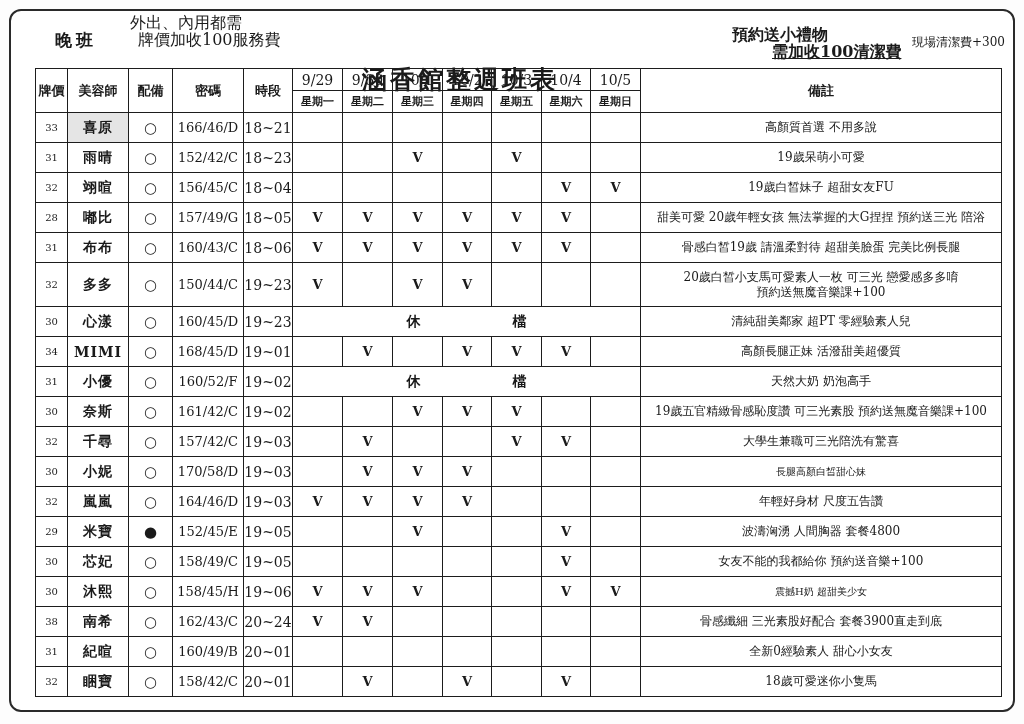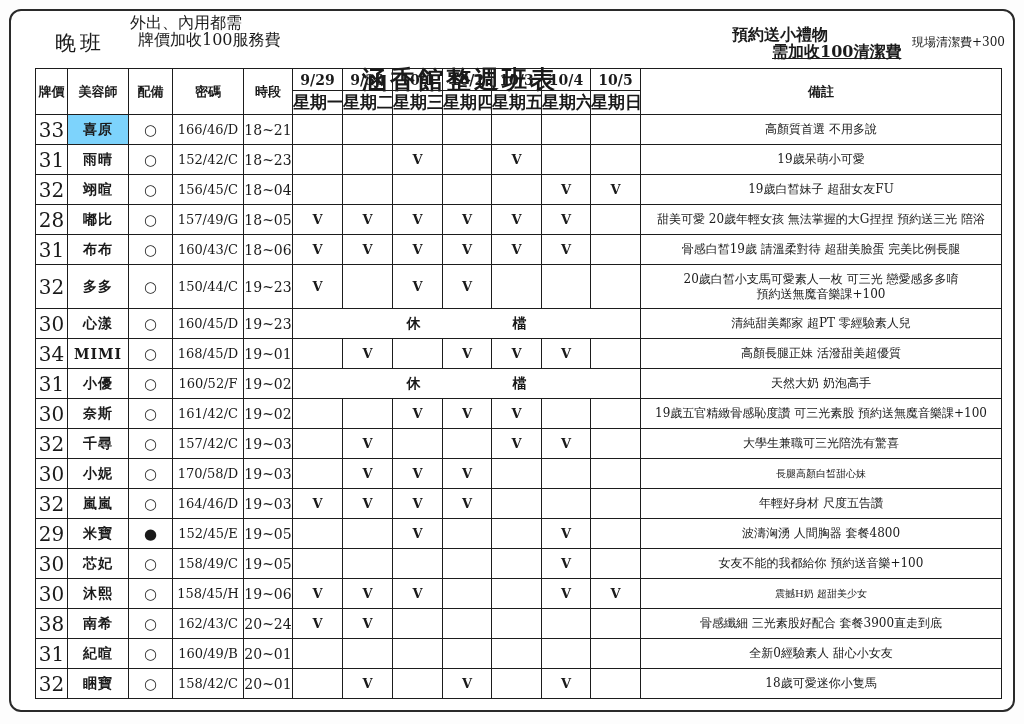--- a/index.html
+++ b/index.html
@@ -3,42 +3,42 @@
 <meta charset="utf-8">
 <style>
   * { margin:0; padding:0; box-sizing:border-box; }
   html,body { width:1024px; height:724px; background:#fdfdfd; overflow:hidden; }
   body { font-family:"DejaVu Serif","Liberation Serif",serif; color:#1a1a1a; position:relative; }
   .page-border{
     position:absolute; left:9px; top:9px; width:1006px; height:703px;
     border:2px solid #2a2a2a; border-radius:12px; background:#ffffff;
   }
   .hdr { position:absolute; white-space:nowrap; }
-  .shift-label { left:55px; top:29px; font-size:21px; font-weight:normal; letter-spacing:4px; }
+  .shift-label { left:55px; top:29px; font-size:17px; font-weight:bold; letter-spacing:4px; }
   .note-left  { left:130px; top:14px; font-size:16px; font-weight:normal; line-height:17px; }
   .note-left .l2 { padding-left:8px; }
   .main-title { left:362px; top:31px; font-size:25px; font-weight:bold; letter-spacing:3px;margin-top:32px; }
   .note-right { left:732px; top:26px; font-size:16px; font-weight:bold; line-height:17px; }
   .note-right .l2 { padding-left:40px;text-decoration:underline; }
   .note-far-right { left:912px; top:34px; font-size:12px; font-weight:normal; }
 
   table.sched{
     position:absolute; left:35px; top:68px; width:966px;
     border-collapse:collapse; table-layout:fixed;
   }
   table.sched td, table.sched th{
     border:1px solid #1d1d1d; text-align:center; vertical-align:middle;
     overflow:hidden; white-space:nowrap; padding:0;
   }
   th { font-weight:bold; font-size:13px; }
-  .th-date { font-size:14px; font-weight:bold; height:22px; }
-  .th-week { font-size:17px; height:22px; }
-  td.price { font-size:20px; }
+  .th-date { font-size:14px; font-weight:normal; height:22px; }
+  .th-week { font-size:11px; height:22px; }
+  td.price { font-size:10px; }
   td.name  { font-size:14px; font-weight:bold; letter-spacing:1px; }
-  td.name.hl { background:#7dd3fc; }
+  td.name.hl { background:#e5e5e5; }
   td.equip { font-size:15px; }
   td.code  { font-size:13px; }
   td.time  { font-size:14px; }
   td.day   { font-size:13px; font-weight:bold; }
   td.rest  { font-size:14px; font-weight:bold; }
   td.rest .rest-wrap{ display:flex; justify-content:center; gap:92px; }
   td.remark{
     text-align:left; font-size:12px; padding-left:8px; line-height:15px;
   }
   td.remark.small { font-size:10px; }

